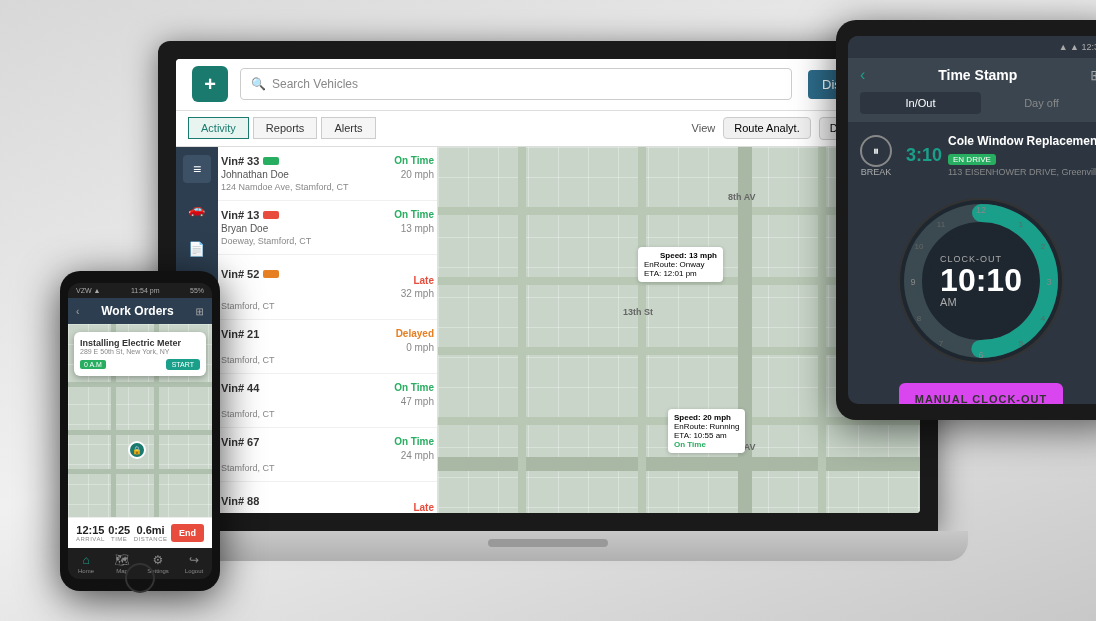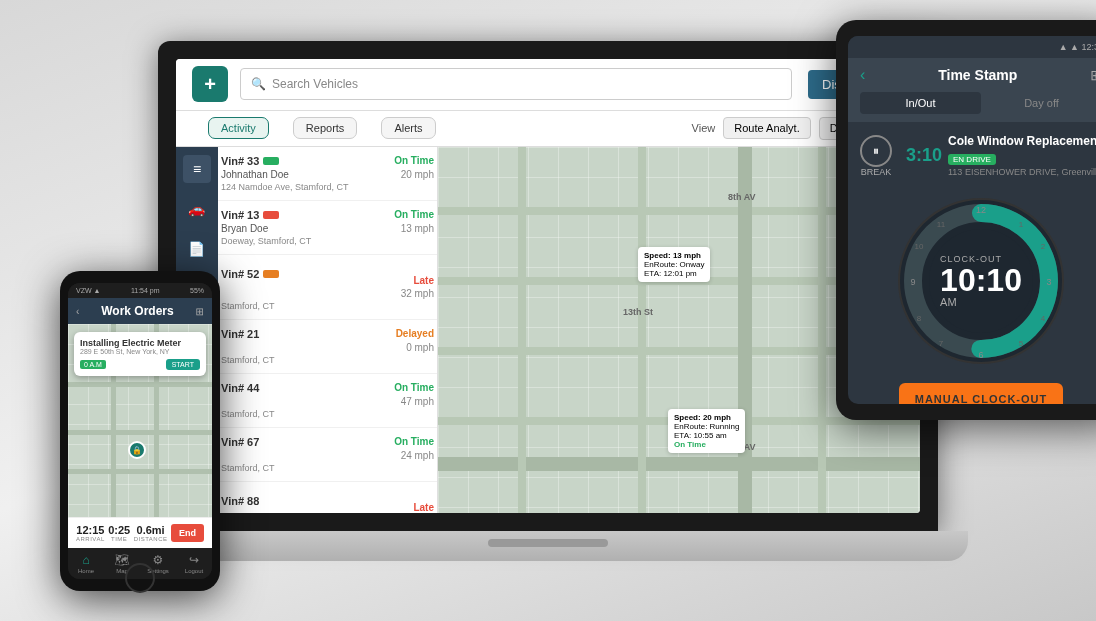--- a/index.html
+++ b/index.html
@@ -113,26 +113,25 @@
       align-items: center;
       background: #fff;
       height: 36px;
       padding: 0 12px;
       border-bottom: 1px solid #ddd;
       gap: 4px;
     }
     .tab-btn {
       padding: 4px 12px;
       border: 1px solid #ccc;
-      border-radius: 7px;
+      border-radius: 0;
       font-size: 11px;
       cursor: pointer;
       background: #f5f5f5;
       color: #333;
-      margin-left: 20px;
     }
     .tab-btn.active {
       background: #e8f4f0;
       border-color: #1a7a6e;
       color: #1a7a6e;
     }
     .tab-right {
       margin-left: auto;
       display: flex;
       align-items: center;
@@ -385,21 +384,21 @@
       position: absolute;
       top: 50%;
       left: 50%;
       transform: translate(-50%, -50%);
     }
     .clock-label { font-size: 9px; color: #aaa; letter-spacing: 1px; }
     .clock-time { font-size: 32px; color: #fff; font-weight: bold; line-height: 1; }
     .clock-ampm { font-size: 11px; color: #aaa; }
 
     .manual-btn {
-      background: #f97316;
+      background: #d946ef;
       color: #333;
       border: none;
       padding: 10px 16px;
       border-radius: 6px;
       font-size: 11px;
       font-weight: 700;
       cursor: pointer;
       letter-spacing: 1px;
       margin-top: 8px;
     }
@@ -700,21 +699,21 @@
             <div class="map-road-v" style="left:80px;"></div>
             <div class="map-road-v" style="left:200px;"></div>
             <div class="map-road-v" style="left:300px; width:14px; background:#a8b8a5;"></div>
             <div class="map-road-v" style="left:380px;"></div>
 
             <span class="map-label" style="top:45px; left:290px;">8th AV</span>
             <span class="map-label" style="top:295px; left:290px;">5th AV</span>
             <span class="map-label" style="top:160px; left:185px;">13th St</span>
 
             <div class="speed-info" style="top:100px; left:200px;">
-              <div style="font-weight:bold;">Speed: 13 mph</div>
+              <div style="font-weight:bold;margin-left:16px;">Speed: 13 mph</div>
               <div>EnRoute: Onway</div>
               <div>ETA: 12:01 pm</div>
             </div>
             <div class="speed-info" style="bottom:60px; left:230px;">
               <div style="font-weight:bold;">Speed: 20 mph</div>
               <div>EnRoute: Running</div>
               <div>ETA: 10:55 am</div>
               <div style="color:#27ae60;font-weight:bold;">On Time</div>
             </div>
 

